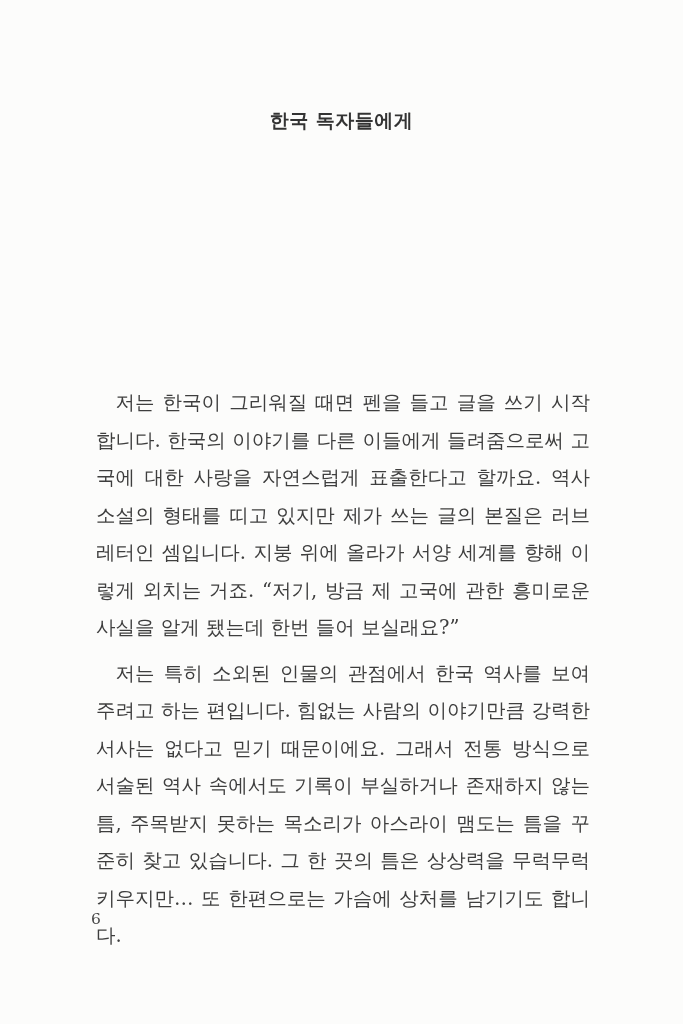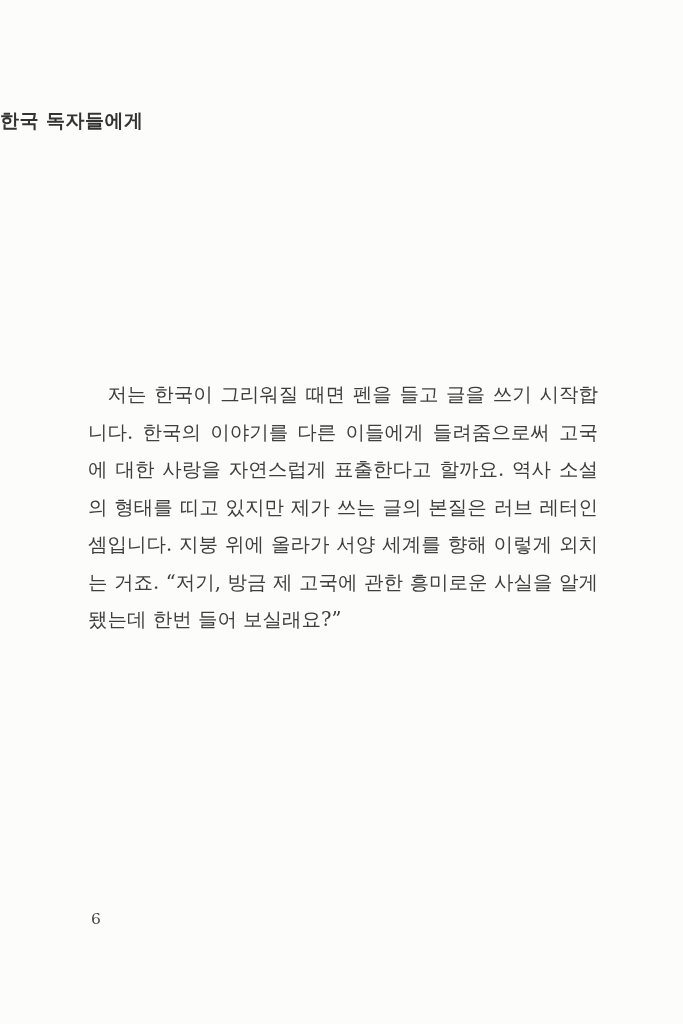--- a/index.html
+++ b/index.html
@@ -21,57 +21,58 @@
     overflow: hidden;
     font-family: "DejaVu Serif", "Liberation Serif", serif;
     color: var(--text);
   }
   .chapter-title {
     position: absolute;
     top: 108px;
     left: 0;
     width: 100%;
     margin: 0;
-    text-align: left;
+    text-align: center;
     font-family: "DejaVu Sans", "Liberation Sans", sans-serif;
     font-size: 19px;
     font-weight: 600;
     letter-spacing: 0.5px;
     color: var(--title);
   }
   .body-text {
     position: absolute;
     top: 376px;
     left: 88px;
     width: 510px;
     font-size: 19.5px;
     line-height: 37.5px;
     text-align: justify;
     text-justify: inter-character;
     word-break: break-all;
     overflow-wrap: break-word;
   }
   .body-text p {
-    margin: 0;
+    margin: 8px;
     padding: 0;
     text-indent: 1em;
   }
   .page-number {
     position: absolute;
     left: 91px;
     top: 910px;
     font-size: 15.5px;
     color: var(--page-number);
     font-family: "DejaVu Serif", "Liberation Serif", serif;
   }
 </style>
 </head>
 <body>
 
 <div class="page">
   <h1 class="chapter-title">한국 독자들에게</h1>
 
   <div class="body-text">
     <p>저는 한국이 그리워질 때면 펜을 들고 글을 쓰기 시작합니다. 한국의 이야기를 다른 이들에게 들려줌으로써 고국에 대한 사랑을 자연스럽게 표출한다고 할까요. 역사 소설의 형태를 띠고 있지만 제가 쓰는 글의 본질은 러브 레터인 셈입니다. 지붕 위에 올라가 서양 세계를 향해 이렇게 외치는 거죠. “저기, 방금 제 고국에 관한 흥미로운 사실을 알게 됐는데 한번 들어 보실래요?”</p>
+    <p>저는 특히 소외된 인물의 관점에서 한국 역사를 보여 주려고 하는 편입니다. 힘없는 사람의 이야기만큼 강력한 서사는 없다고 믿기 때문이에요. 그래서 전통 방식으로 서술된 역사 속에서도 기록이 부실하거나 존재하지 않는 틈, 주목받지 못하는 목소리가 아스라이 맴도는 틈을 꾸준히 찾고 있습니다. 그 한 끗의 틈은 상상력을 무럭무럭 키우지만… 또 한편으로는 가슴에 상처를 남기기도 합니다.</p>
   </div>
 
   <div class="page-number">6</div>
 </div>
 
 </body></html>

